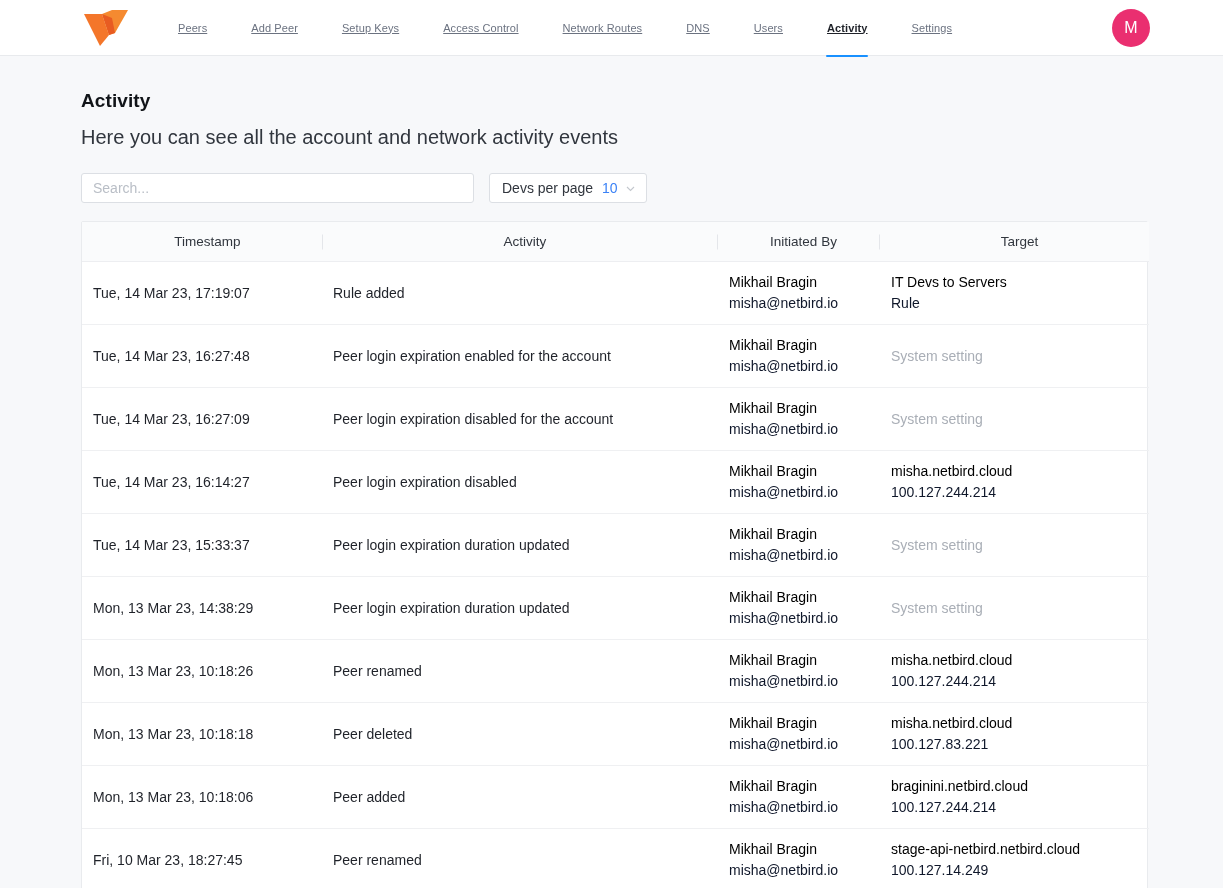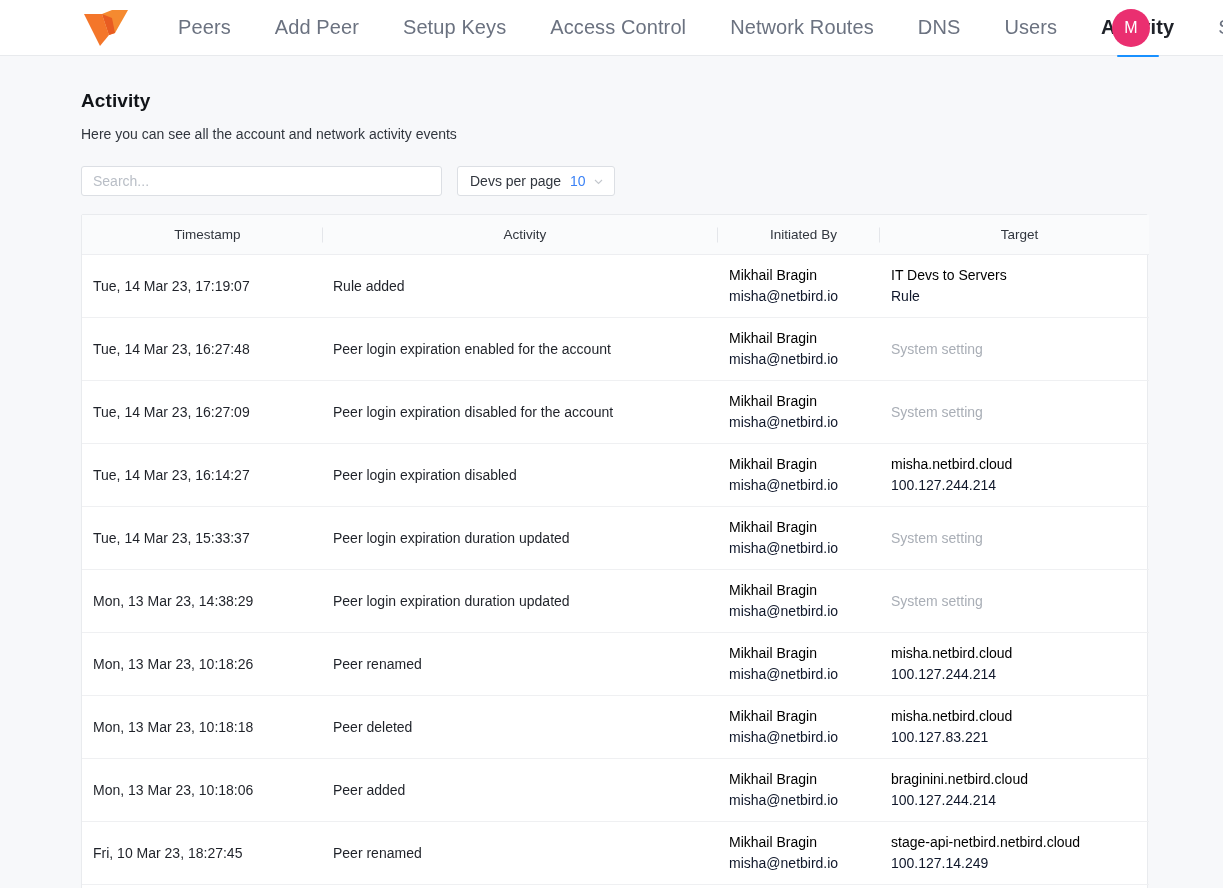--- a/index.html
+++ b/index.html
@@ -37,25 +37,26 @@
   .nav {
     display: flex;
     align-items: stretch;
     height: 56px;
   }
   .nav-item {
     position: relative;
     display: flex;
     align-items: center;
     padding: 13px 22px;
-    font-size: 20px;
+    font-size: 11px;
     color: #6b7280;
     cursor: pointer;
     white-space: nowrap;
     letter-spacing: .1px;
+    text-decoration: underline;
   }
   .nav-item.active {
     color: #1f2229;
     font-weight: bold;
   }
   .nav-item.active::after {
     content: "";
     position: absolute;
     left: 50%;
     transform: translateX(-50%);
@@ -88,33 +89,33 @@
     padding: 34px 75px 0 81px;
   }
   .page-title {
     font-size: 19px;
     font-weight: bold;
     margin: 0 0 14px 0;
     color: #111418;
     letter-spacing: .1px;
   }
   .page-subtitle {
-    font-size: 14px;
+    font-size: 20px;
     color: #31363e;
     margin: 8px 0 24px 0;
   }
 
   
   .controls {
     display: flex;
     align-items: center;
     margin-bottom: 18px;
   }
   .search-input {
-    width: 361px;
+    width: 393px;
     height: 30px;
     border: 1px solid #dcdfe4;
     border-radius: 3px;
     background: #ffffff;
     font-family: "Liberation Sans", sans-serif;
     font-size: 14px;
     color: #1f2229;
     padding: 0 11px;
     outline: none;
   }

